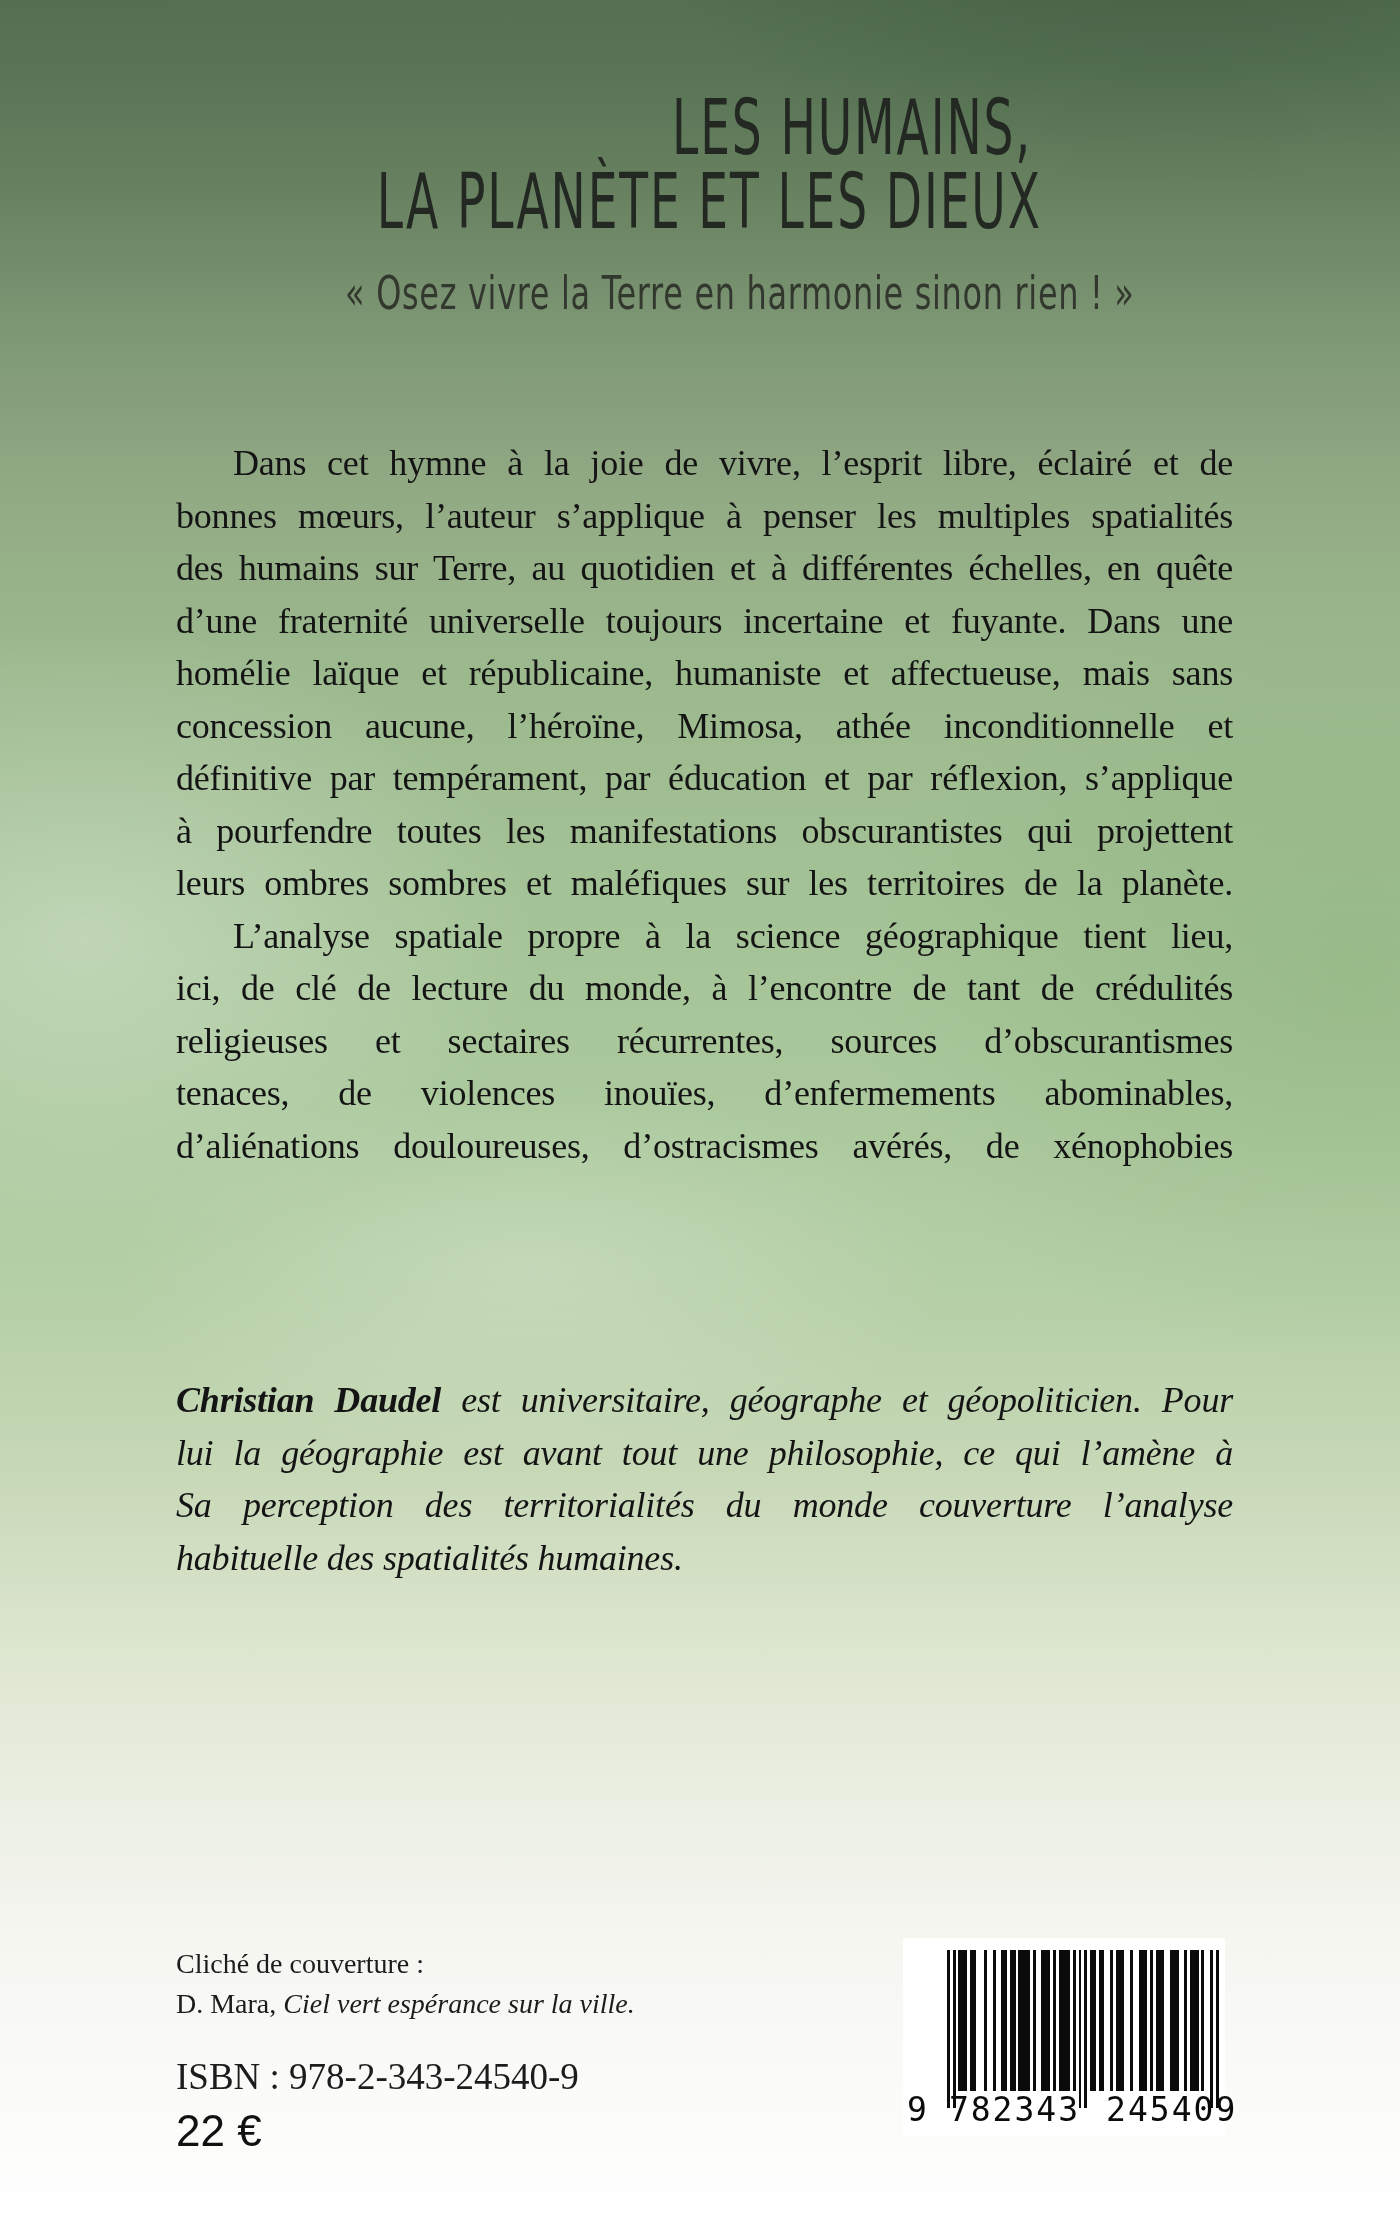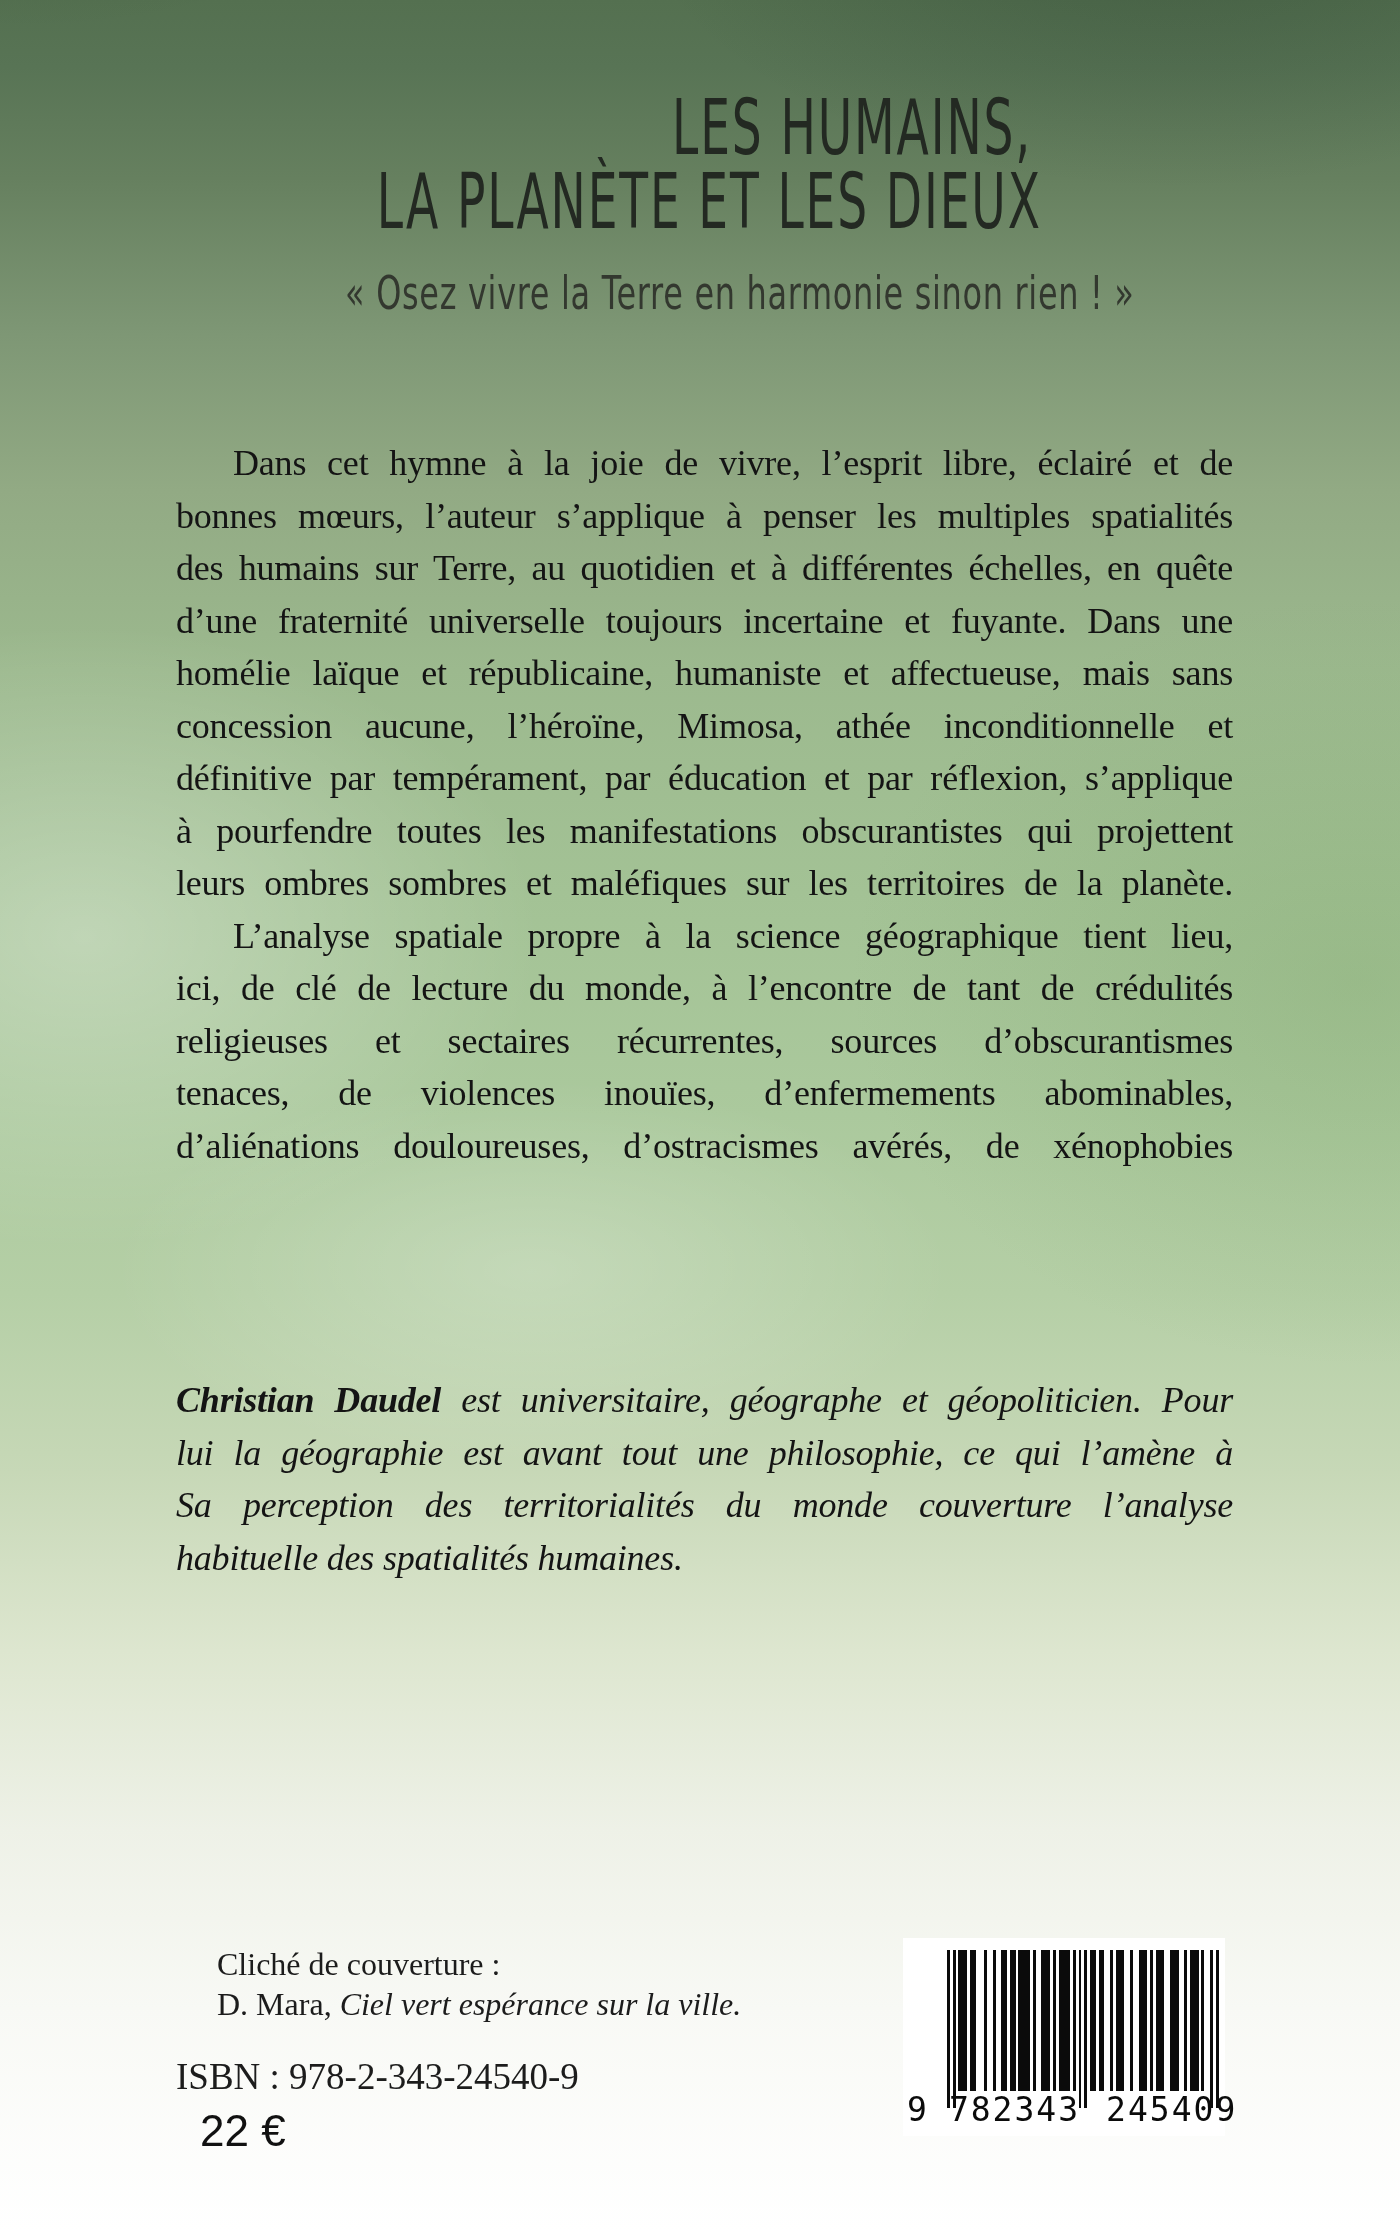--- a/index.html
+++ b/index.html
@@ -37,26 +37,26 @@
     text-align:justify;text-align-last:justify;white-space:normal;
   }
   .indent{text-indent:57px;}
   
   .bio{position:absolute;left:176px;top:1374px;width:1057px;color:#141414;font-style:italic;}
   .bio .jline{font-size:36px;line-height:52.5px;}
   .bio .last{text-align-last:left;}
   .bio-name{font-weight:bold;}
   
   .credits{position:absolute;left:176px;top:1944px;width:700px;color:#1c1c1c;}
-  .credit-line{font-size:32px;line-height:40px;margin-left:41px;}
+  .credit-line{font-size:28px;line-height:40px;}
   .it{font-style:italic;}
   .isbn{font-size:37px;line-height:46px;margin-top:30px;}
   .price{
     font-family:"Liberation Sans","DejaVu Sans",sans-serif;
-    font-size:44px;line-height:50px;margin-top:6px;color:#111;margin-left:24px;
+    font-size:44px;line-height:50px;margin-top:6px;color:#111;
   }
   
   .barcode-box{position:absolute;left:903px;top:1938px;width:322px;height:198px;background:#fff;}
   .bars{
     position:absolute;left:44px;top:12px;width:272px;height:170px;
     display:flex;align-items:flex-start;
   }
   .m{flex:1 1 auto;height:141px;}
   .m.bar{background:#0b0b0b;}
   .m.g{height:158px;}

